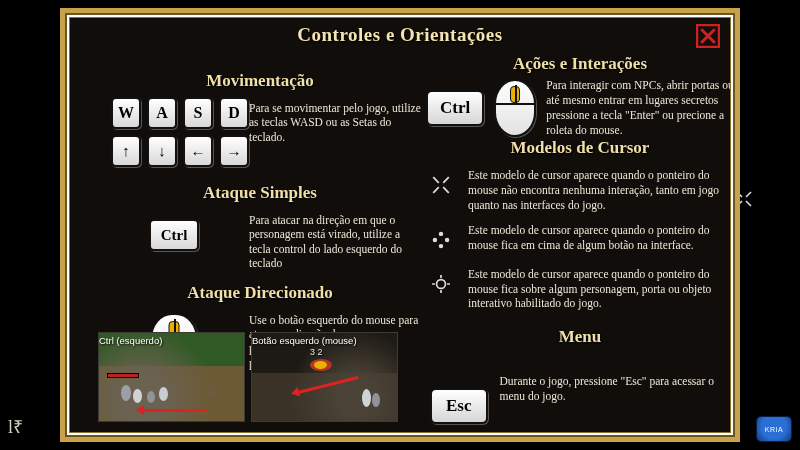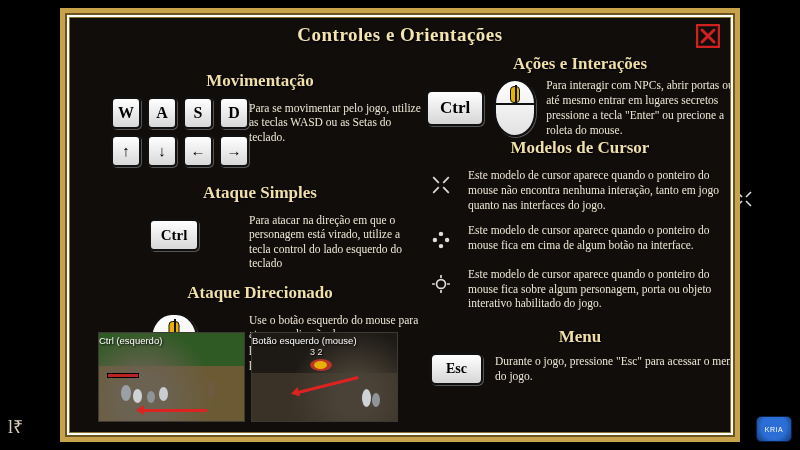--- a/index.html
+++ b/index.html
@@ -103,22 +103,23 @@
   .rtext{color:#efe8d6;font-size:11.5px;line-height:1.3;flex:1;}
 
   .cursor-item{display:flex;align-items:flex-start;gap:10px;margin-top:10px;padding-left:4px;}
   .cursor-ico{width:34px;min-width:34px;height:34px;display:flex;align-items:center;justify-content:center;}
   .cursor-txt{color:#efe8d6;font-size:11.5px;line-height:1.3;}
 
   .esc-row{display:flex;align-items:center;gap:12px;margin-top:6px;padding-left:10px;}
   .esckey{
     background:linear-gradient(#ffffff,#d6d6d6);
     border:2px solid #111;border-radius:6px;
-    padding:6px 14px;font-weight:bold;font-size:14px;color:#000;
+    padding:6px 14px;font-weight:bold;font-size:17px;color:#000;
     box-shadow:1px 1px 0 #555;
+    margin-top:35px;
   }
 
   
   .shots{position:absolute;left:28px;top:314px;width:300px;height:88px;display:flex;gap:6px;}
   .shot{width:147px;height:88px;border:1px solid #3c3a34;position:relative;overflow:hidden;}
   .shot .cap{
     position:absolute;top:2px;left:0;right:12px;text-align:left;
     color:#fff;font-size:9.5px;font-family:"Liberation Sans",sans-serif;
     text-shadow:1px 1px 2px #000;z-index:5;
   }

